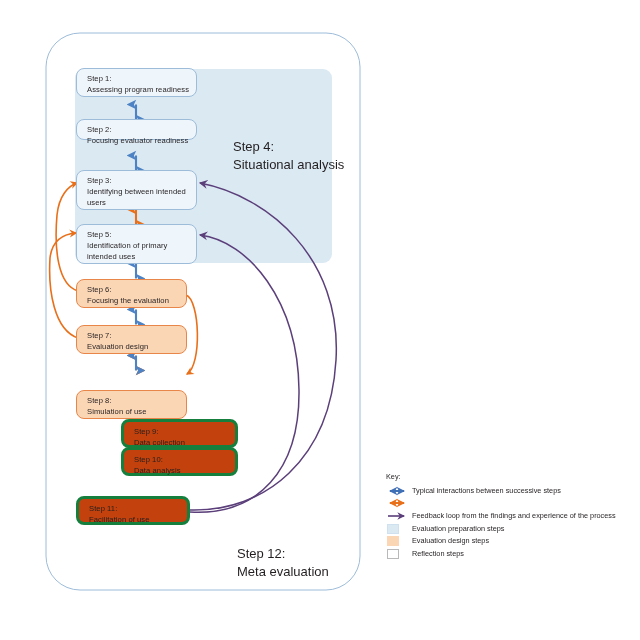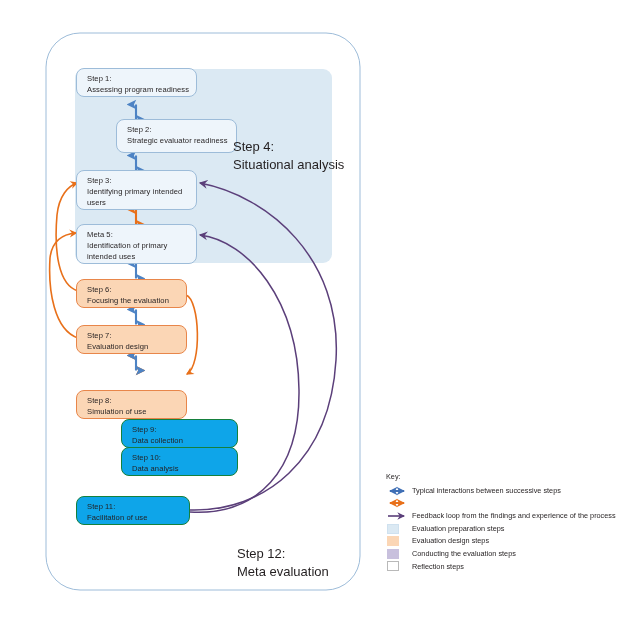--- a/index.html
+++ b/index.html
@@ -41,22 +41,22 @@
   }
   .box-prep {
     background: #eef5fb;
     border: 1px solid #9dbcd9;
   }
   .box-design {
     background: #fbd6b5;
     border: 1px solid #e8864a;
   }
   .box-conduct {
-    background: #0ea5e9;
-    border: 1px solid #15803d;
+    background: #c2410c;
+    border: 3px solid #15803d;
   }
   .box-line { display: block; white-space: nowrap; }
 
   .region-label {
     position: absolute;
     font-size: 13px;
     line-height: 1.42;
     color: #231f20;
   }
 
@@ -161,33 +161,33 @@
 
     <path d="M 190 510 C 265 512, 330 460, 336 360 C 342 258, 268 196, 200 183" fill="none" stroke="#5b3f7a" stroke-width="1.5" marker-end="url(#mk-purple)"></path>
     <path d="M 190 512 C 258 516, 300 470, 299 390 C 298 300, 248 241, 200 235" fill="none" stroke="#5b3f7a" stroke-width="1.5" marker-end="url(#mk-purple)"></path>
   </svg>
 
   <div class="box box-prep" style="left:76px; top:68px; width:121px; height:29px;">
     <span class="box-line">Step 1:</span>
     <span class="box-line">Assessing program readiness</span>
   </div>
 
-  <div class="box box-prep" style="left:76px; top:119px; width:121px; height:34px;margin-left:40px;">
+  <div class="box box-prep" style="left:76px; top:119px; width:121px; height:21px;">
     <span class="box-line">Step 2:</span>
-    <span class="box-line">Strategic evaluator readiness</span>
+    <span class="box-line">Focusing evaluator readiness</span>
   </div>
 
   <div class="box box-prep" style="left:76px; top:170px; width:121px; height:40px;">
     <span class="box-line">Step 3:</span>
-    <span class="box-line">Identifying primary intended</span>
+    <span class="box-line">Identifying between intended</span>
     <span class="box-line">users</span>
   </div>
 
   <div class="box box-prep" style="left:76px; top:224px; width:121px; height:40px;">
-    <span class="box-line">Meta 5:</span>
+    <span class="box-line">Step 5:</span>
     <span class="box-line">Identification of primary</span>
     <span class="box-line">intended uses</span>
   </div>
 
   <div class="box box-design" style="left:76px; top:279px; width:111px; height:29px;">
     <span class="box-line">Step 6:</span>
     <span class="box-line">Focusing the evaluation</span>
   </div>
 
   <div class="box box-design" style="left:76px; top:325px; width:111px; height:29px;">
@@ -282,26 +282,20 @@
       <span class="legend-text">Evaluation preparation steps</span>
     </div>
 
     <div class="legend-row">
       <span class="legend-mark">
         <span class="legend-swatch sw-design"></span>
       </span>
       <span class="legend-text">Evaluation design steps</span>
     </div>
 
-    <div class="legend-row">
-      <span class="legend-mark">
-        <span class="legend-swatch sw-conduct"></span>
-      </span>
-      <span class="legend-text">Conducting the evaluation steps</span>
-    </div>
 
     <div class="legend-row">
       <span class="legend-mark">
         <span class="legend-swatch sw-reflect"></span>
       </span>
       <span class="legend-text">Reflection steps</span>
     </div>
   </div>
 
 </div>

